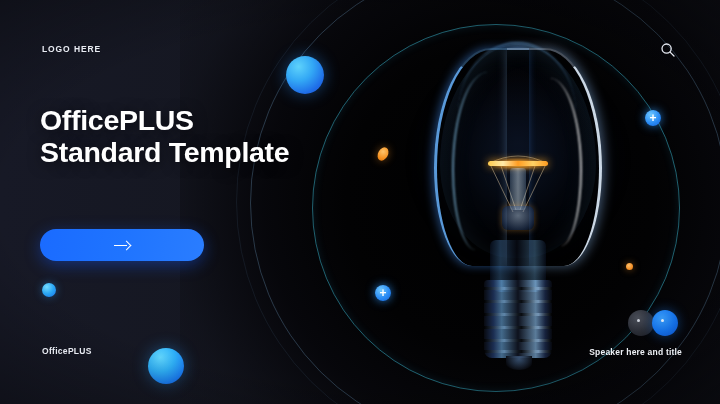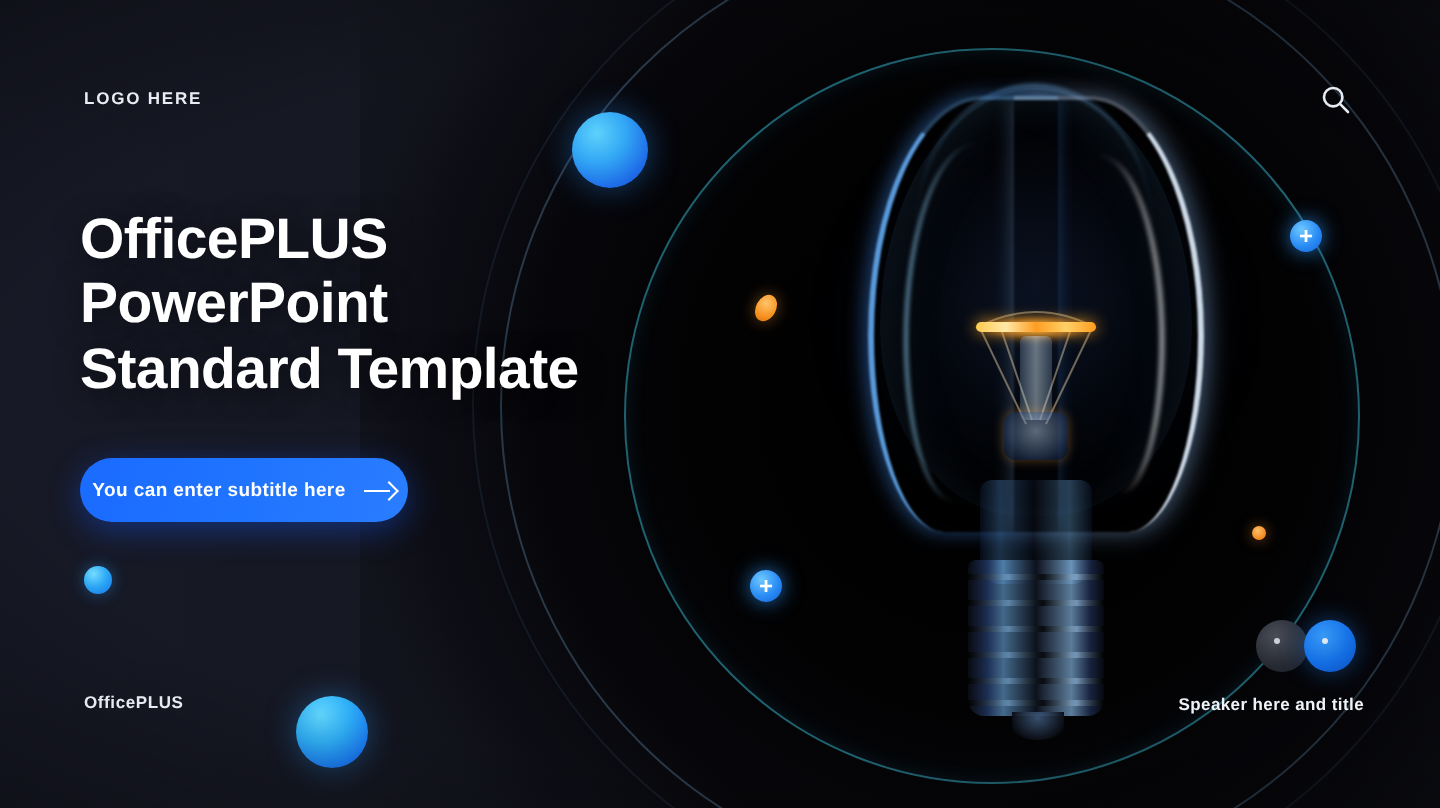--- a/index.html
+++ b/index.html
@@ -297,25 +297,23 @@
   <div class="logo">LOGO HERE</div>
   <div class="search-icon">
     <svg width="16" height="16" viewBox="0 0 16 16" fill="none">
       <circle cx="6.6" cy="6.6" r="4.6" stroke="#e6eaf2" stroke-width="1.3"></circle>
       <line x1="10.1" y1="10.1" x2="14" y2="14" stroke="#e6eaf2" stroke-width="1.3" stroke-linecap="round"></line>
     </svg>
   </div>
 
   <div class="title">
     <span class="line">OfficePLUS</span>
-    <span class="line">PowerPoint</span>
     <span class="line">Standard Template</span>
   </div>
 
   <button class="subtitle-btn">
-    <span>You can enter subtitle here</span>
     <span class="arrow"></span>
   </button>
 
   <div class="footer-left">OfficePLUS</div>
   <div class="footer-right">Speaker here and title</div>
 
 </div>
 
 </body></html>

